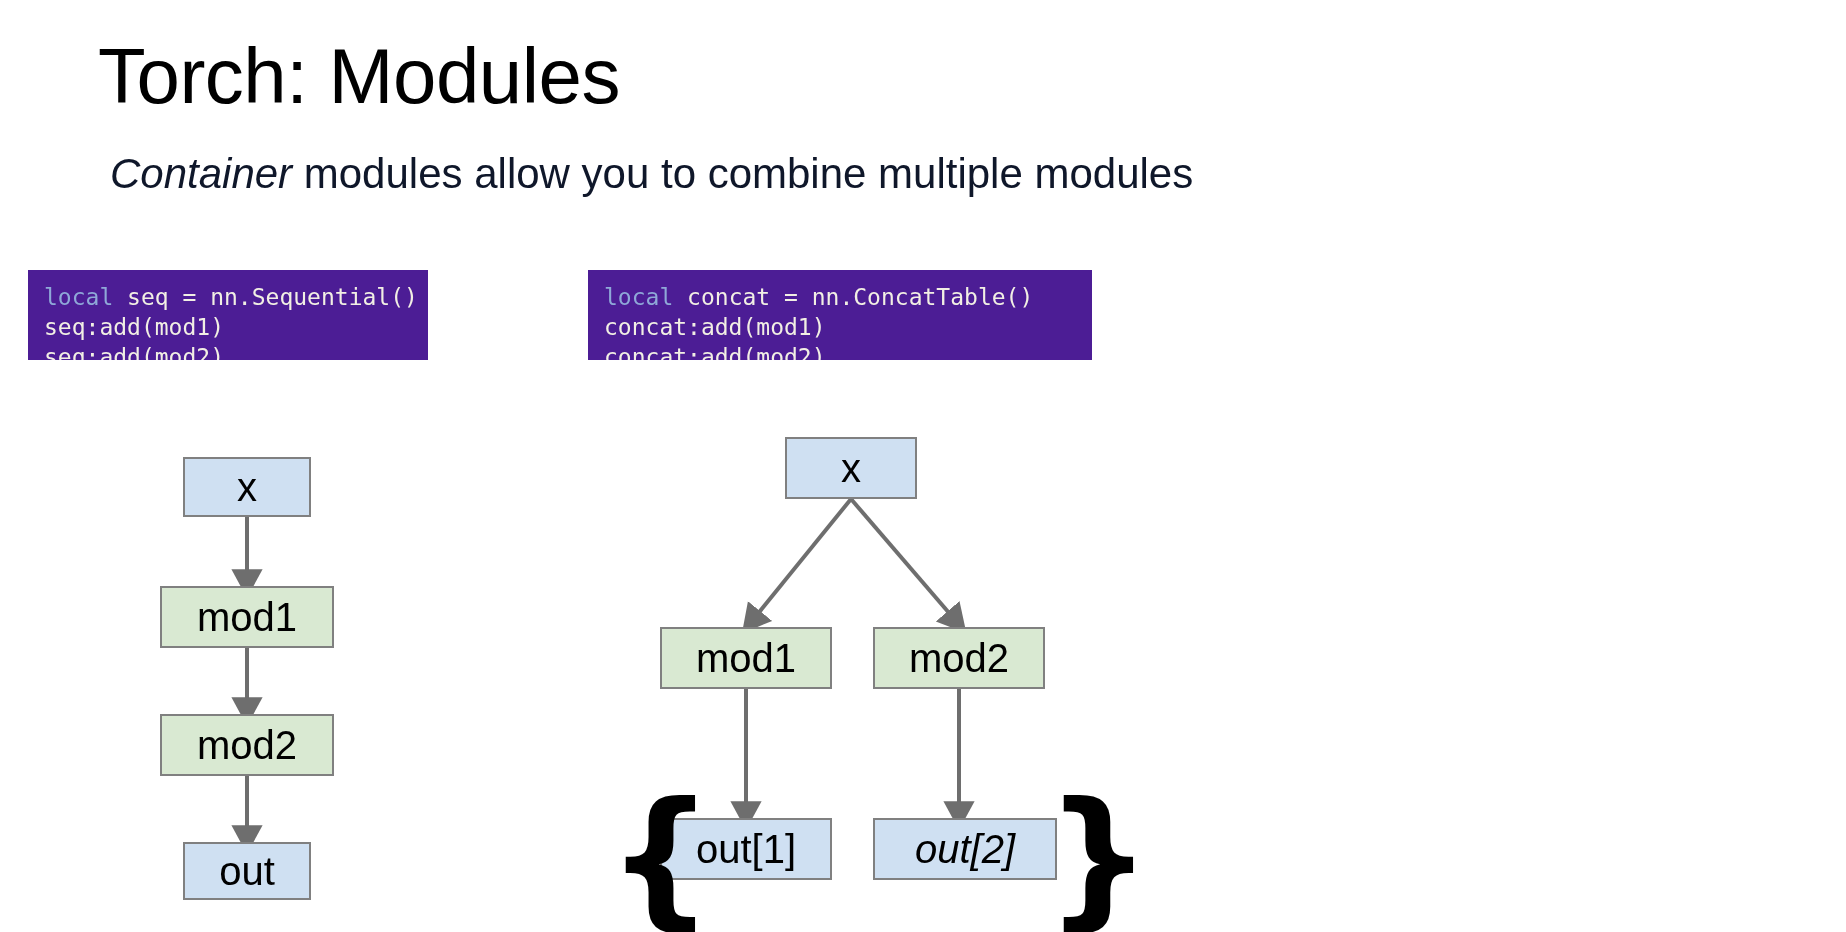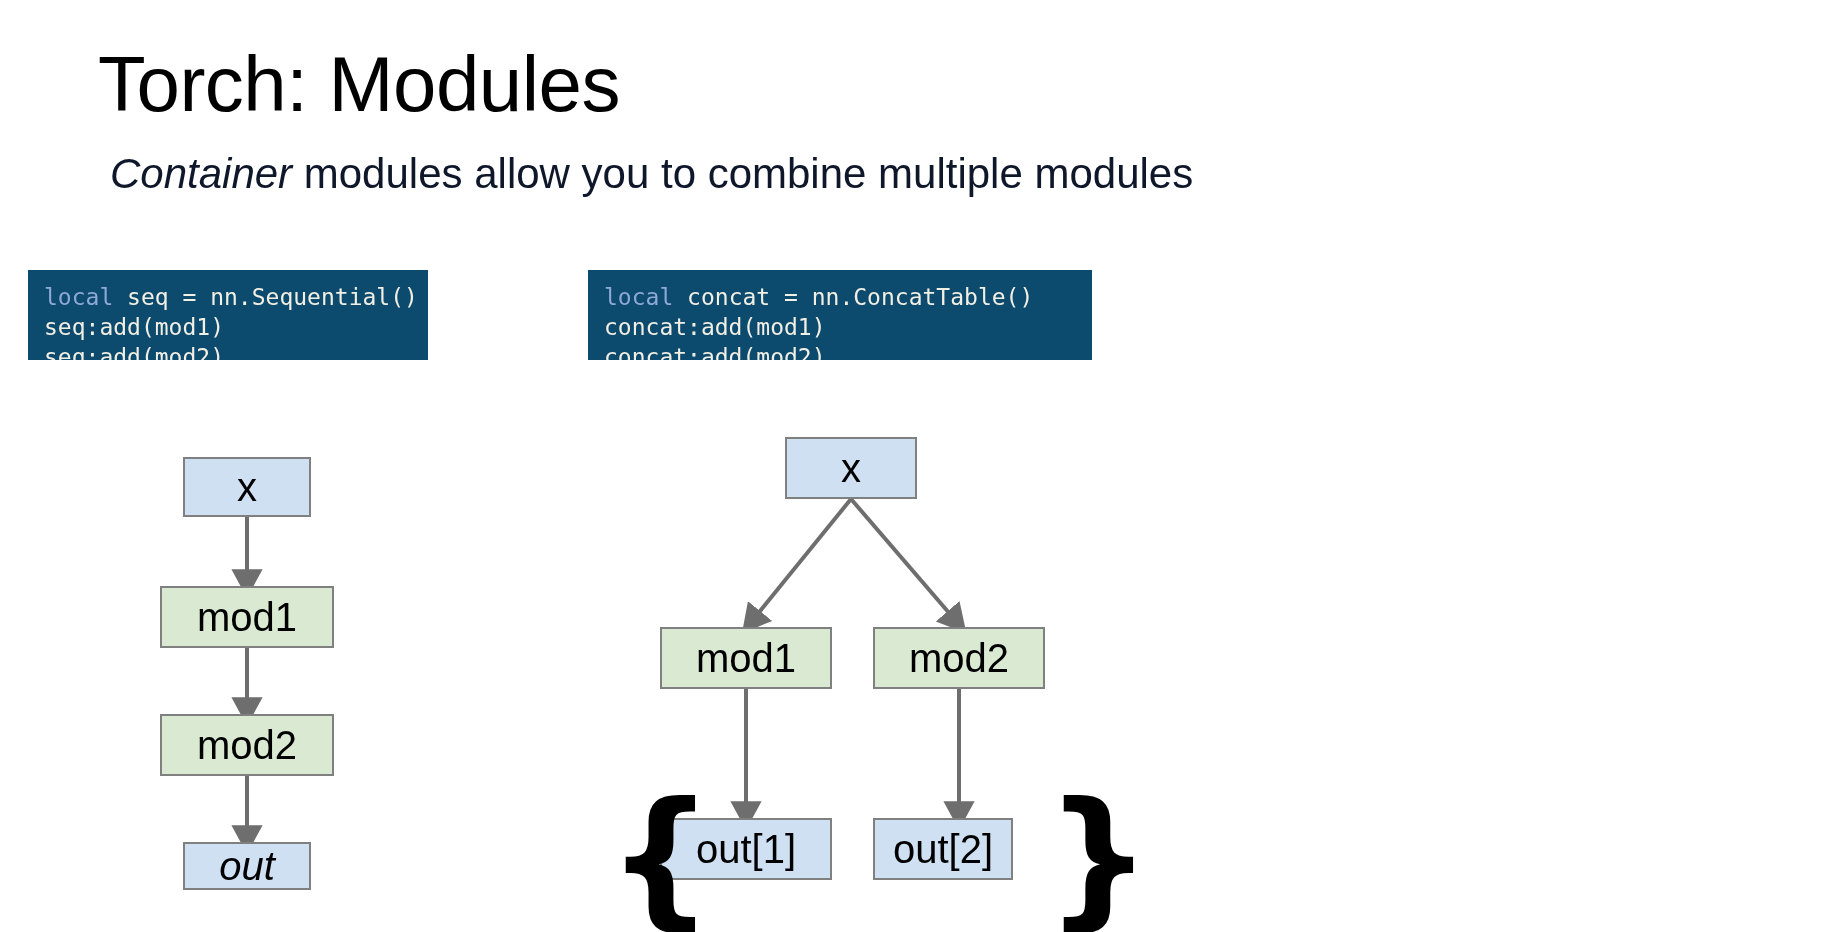--- a/index.html
+++ b/index.html
@@ -21,21 +21,21 @@
     left: 0; top: 0;
     width: 1846px;
     height: 932px;
     background: #ffffff;
   }
 
   
   #page-title {
     position: absolute;
     left: 98px;
-    top: 40px;
+    top: 32px;
     font-size: 78px;
     line-height: 88px;
     font-weight: 400;
     letter-spacing: -0.5px;
     color: #000000;
     white-space: nowrap;
   }
 
   #page-subtitle {
     position: absolute;
@@ -47,21 +47,21 @@
     color: #0f172a;
     white-space: nowrap;
   }
   #page-subtitle .em {
     font-style: italic;
   }
 
   
   .code-block {
     position: absolute;
-    background: #0c4a6e;
+    background: #4c1d95;
     padding: 12px 14px 14px 16px;
     box-sizing: border-box;
     font-family: "DejaVu Sans Mono", "Liberation Mono", monospace;
     font-size: 23px;
     line-height: 30px;
     color: #f2efe4;
     white-space: pre;
     overflow: hidden;
   }
   .code-block .kw { color: #8fa8d8; }
@@ -117,32 +117,32 @@
   }
 
   
   #diagram-sequential {
     left: 0px; top: 0px;
     width: 500px; height: 932px;
   }
   #seq-node-x     { left: 183px; top: 457px; width: 128px; height: 60px; }
   #seq-node-mod1  { left: 160px; top: 586px; width: 174px; height: 62px; }
   #seq-node-mod2  { left: 160px; top: 714px; width: 174px; height: 62px; }
-  #seq-node-out   { left: 183px; top: 842px; width: 128px; height: 48px; font-style: italic; }
+  #seq-node-out   { left: 183px; top: 842px; width: 128px; height: 58px; }
 
   
   #diagram-concat {
     left: 0px; top: 0px;
     width: 1300px; height: 932px;
   }
   #cat-node-x     { left: 785px; top: 437px; width: 132px; height: 62px; }
   #cat-node-mod1  { left: 660px; top: 627px; width: 172px; height: 62px; }
   #cat-node-mod2  { left: 873px; top: 627px; width: 172px; height: 62px; }
   #cat-node-out1  { left: 660px; top: 818px; width: 172px; height: 62px; align-items: center; }
-  #cat-node-out2  { left: 873px; top: 818px; width: 140px; height: 62px; }
+  #cat-node-out2  { left: 873px; top: 818px; width: 184px; height: 62px; font-style: italic; }
 
   #brace-left {
     left: 607px;
     top: 782px;
     font-size: 150px;
   }
   #brace-right {
     left: 1045px;
     top: 782px;
     font-size: 150px;

